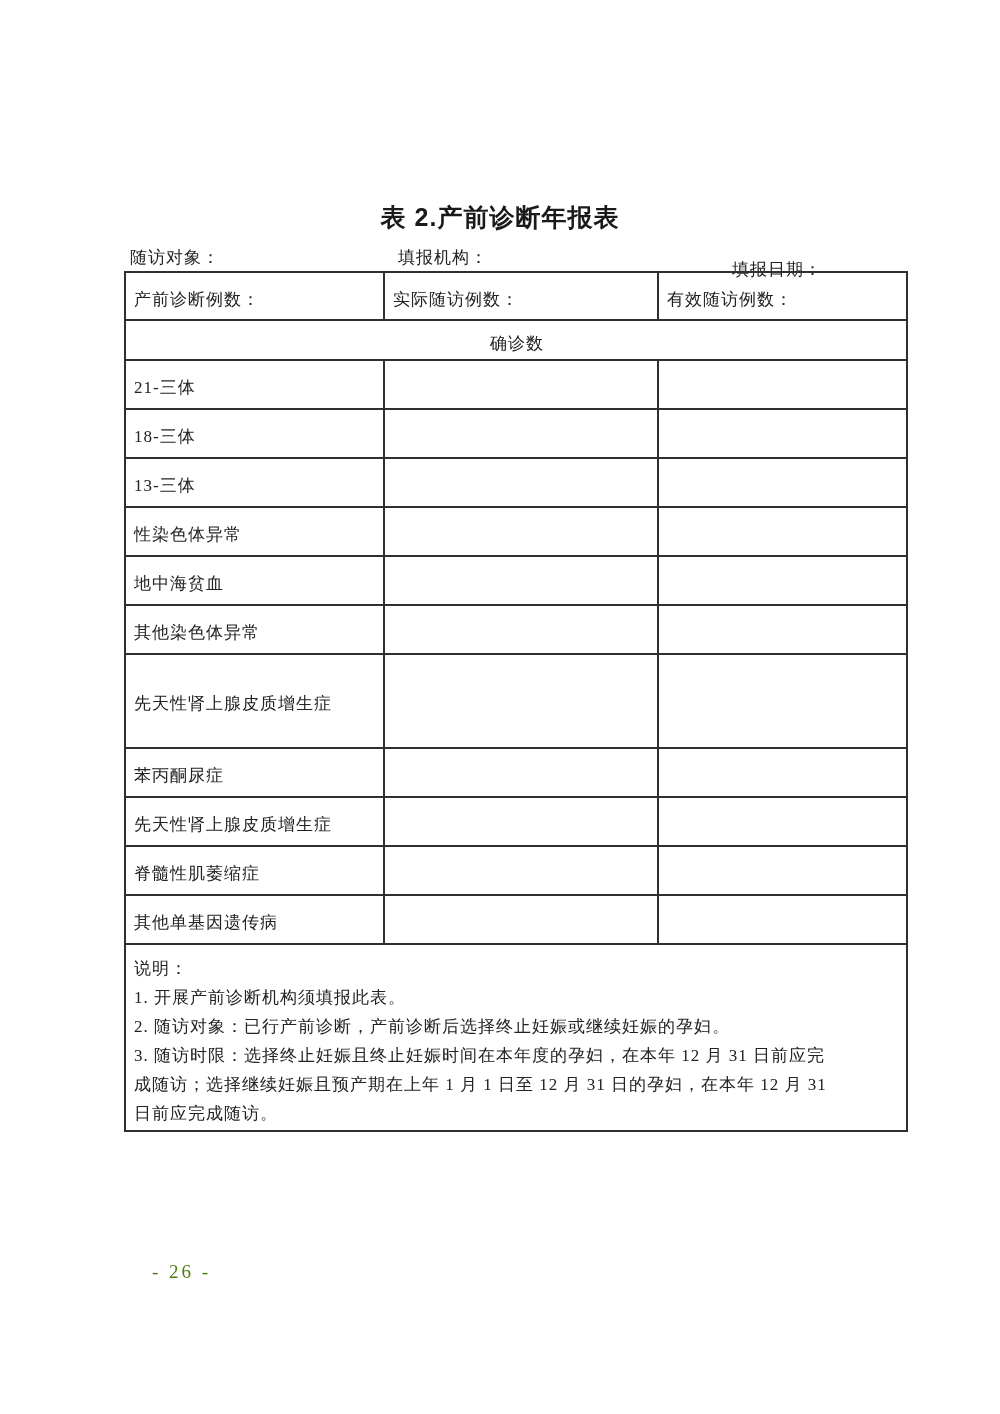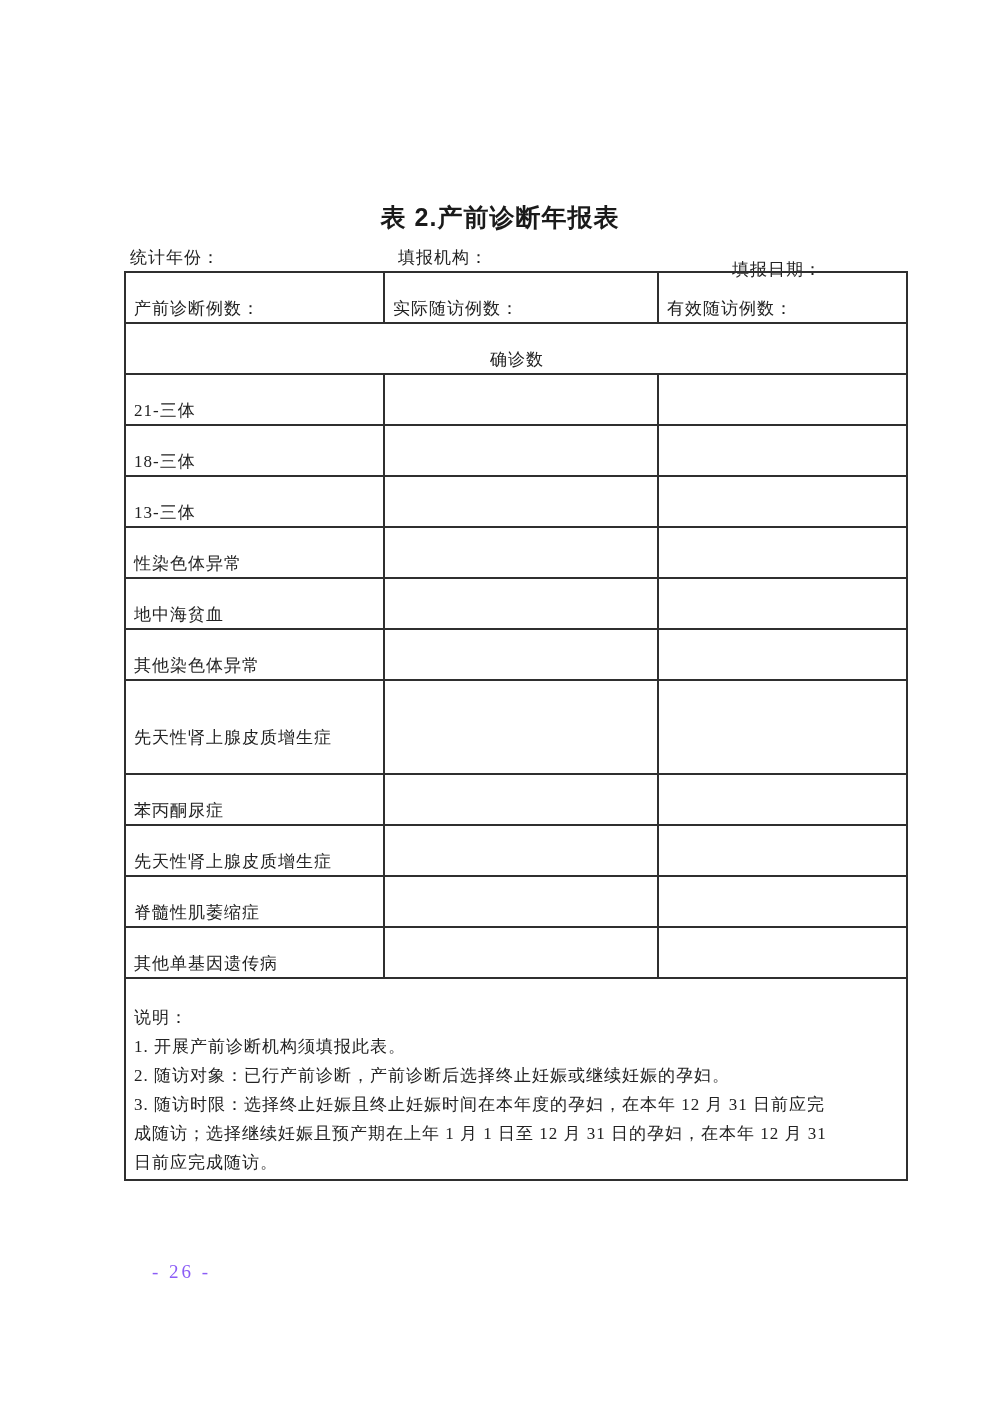--- a/index.html
+++ b/index.html
@@ -38,21 +38,21 @@
     position:absolute;
     top:271px; left:124px;
     width:782px;
     border-collapse:collapse;
     table-layout:fixed;
     font-size:17px;
   }
   table.form td {
     border:2px solid #2f2f2f;
     vertical-align:middle;
-    padding:24px 6px 2px 8px;
+    padding:8px 6px 2px 8px;
     letter-spacing:1px;
     overflow:hidden;
   }
   td.center { text-align:center; padding-left:2px; letter-spacing:2px; }
   td.tall-label {
     letter-spacing:4.3px;
     line-height:52px;
     padding-top:0;
     padding-bottom:0;
   }
@@ -62,32 +62,32 @@
     letter-spacing:1.5px;
     margin-left:23px;
   }
   .note-line { line-height:29px; white-space:nowrap; }
 
   .page-number {
     position:absolute;
     top:1261px; left:152px;
     font-size:19px;
     letter-spacing:3px;
-    color:#8b5cf6;
+    color:#4d7c0f;
   }
 </style>
 </head>
 <body>
 
 <div class="page">
 
   <div class="doc-title">表 2.产前诊断年报表</div>
 
   <div class="meta-row">
-    <span class="meta-label meta-year">统计年份：</span>
+    <span class="meta-label meta-year">随访对象：</span>
     <span class="meta-label meta-org">填报机构：</span>
     <span class="meta-label meta-date">填报日期：</span>
   </div>
 
   <table class="form">
     <colgroup>
       <col style="width:259px">
       <col style="width:274px">
       <col style="width:249px">
     </colgroup>

